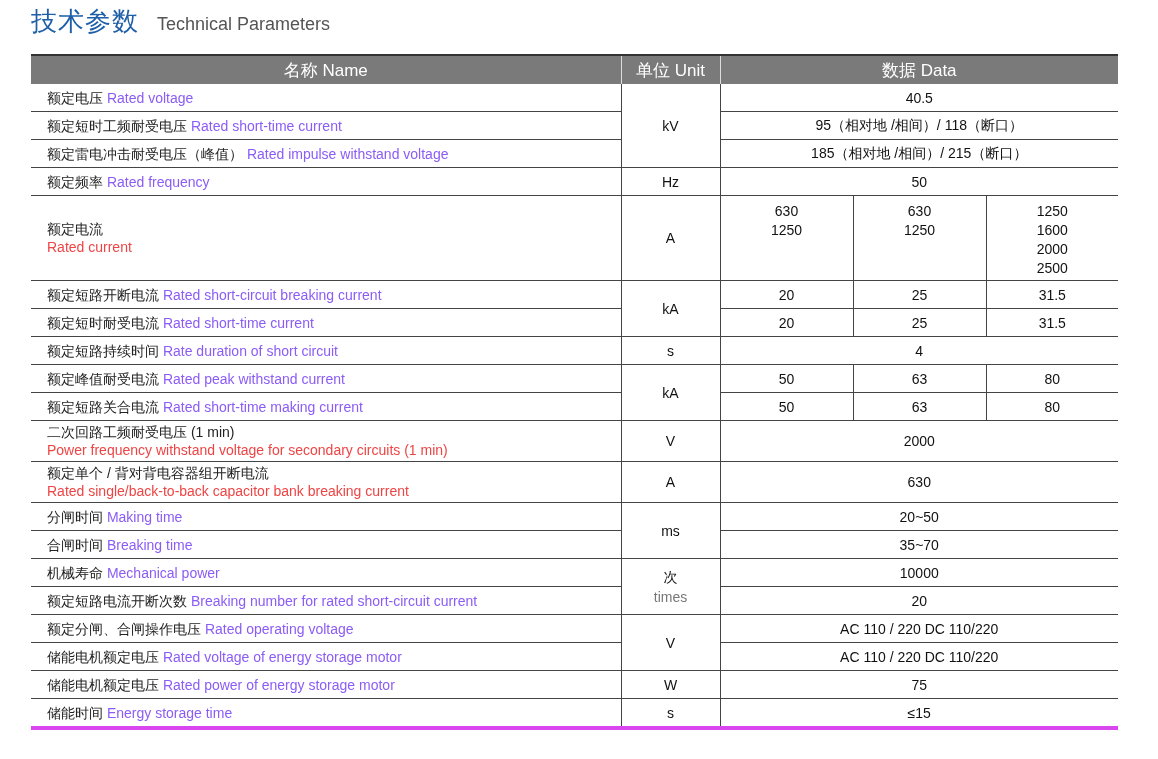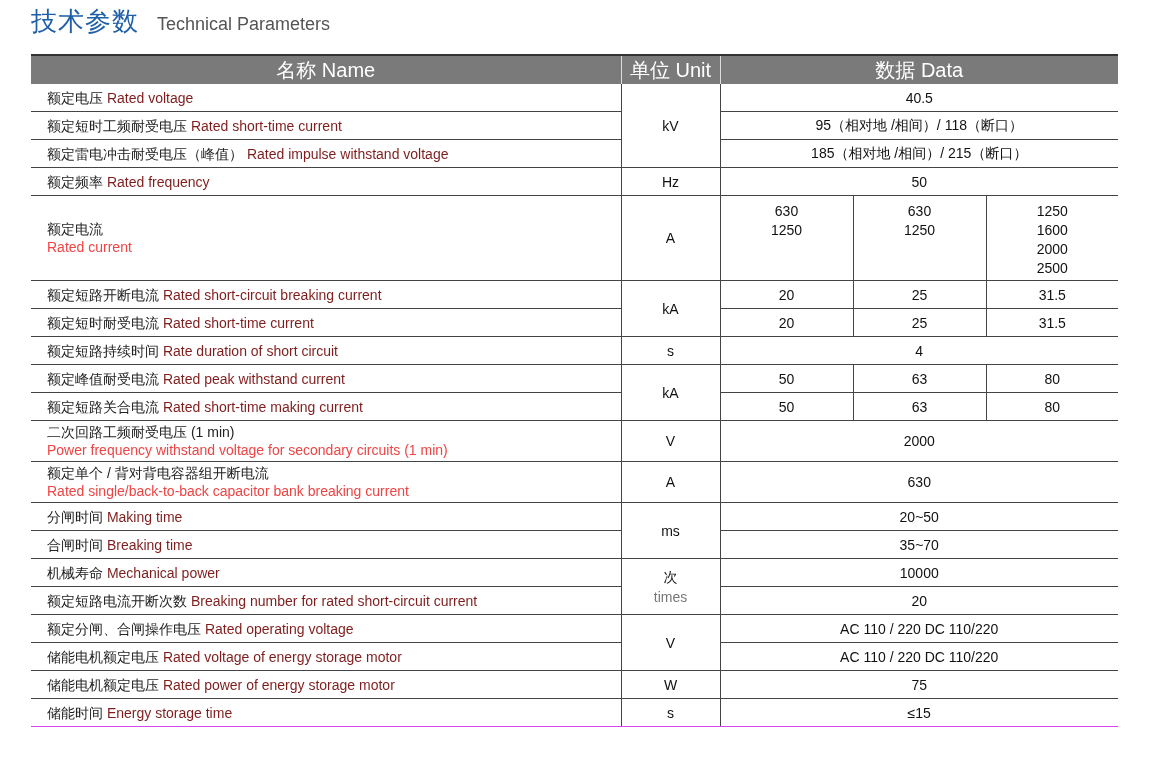--- a/index.html
+++ b/index.html
@@ -1,27 +1,27 @@
 <!DOCTYPE html>
 <html><head>
 <meta charset="utf-8">
 <style>
   html, body { margin:0; padding:0; background:#ffffff; }
   body { width:1158px; height:759px; position:relative; overflow:hidden; font-family:"DejaVu Sans", "Liberation Sans", sans-serif; }
   .title { position:absolute; left:31px; top:4px; height:40px; display:flex; align-items:baseline; }
   .title .zh { font-size:26px; color:#1f5fa8; letter-spacing:1px; }
   .title .en { font-size:18px; color:#555; margin-left:18px; font-family:"Liberation Sans", sans-serif; }
   table { position:absolute; left:31px; top:54px; width:1087px; border-collapse:collapse; table-layout:fixed; font-size:14px; }
-  th { background:#7a7a7a; color:#ffffff; font-weight:normal; height:28px; font-size:20px; border-top:2px solid #333; border-left:1px solid #ddd; padding:0; font-family:"Liberation Sans", sans-serif; }
+  th { background:#7a7a7a; color:#ffffff; font-weight:normal; height:28px; font-size:17px; border-top:2px solid #333; border-left:1px solid #ddd; padding:0; font-family:"Liberation Sans", sans-serif; }
   th:first-child { border-left:none; }
   td { border-bottom:1px solid #444; border-left:1px solid #444; padding:0; height:27px; color:#111; text-align:center; vertical-align:middle; font-family:"Liberation Sans", sans-serif; }
   td.name { border-left:none; text-align:left; padding-left:16px; color:#222; line-height:18px; }
-  td.name .en { color:#7f1d1d; }
+  td.name .en { color:#8b5cf6; }
   td.name .en2 { color:#ef4444; display:block; }
-  tr.last td { border-bottom:1px solid #d946ef; }
+  tr.last td { border-bottom:4px solid #d946ef; }
   td.unit .en { color:#777; display:block;text-align:center; }
   td.multi { vertical-align:top; line-height:19px; padding-top:6px; }
   td.tall { height:84px; }
   td.two { height:40px; }
 </style>
 </head>
 <body>
 
 <div class="title">
   <span class="zh">技术参数</span>

